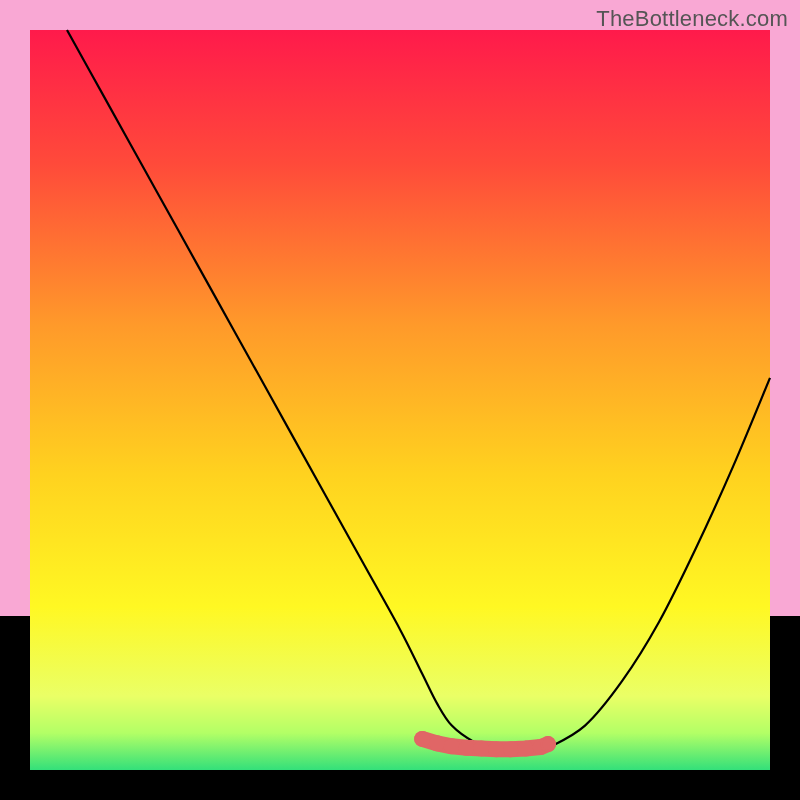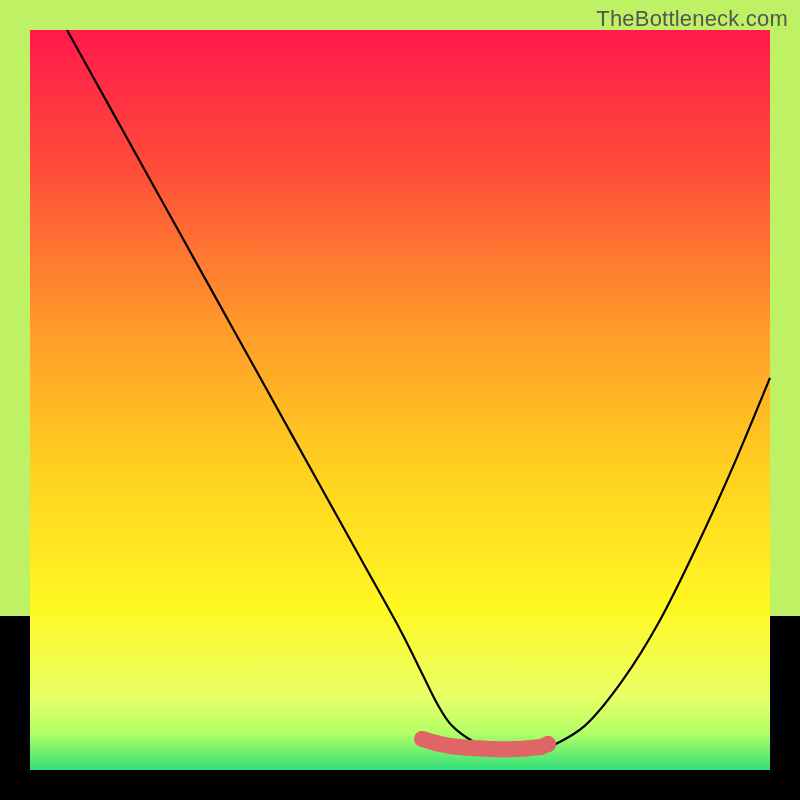--- a/index.html
+++ b/index.html
@@ -8,21 +8,21 @@
     width: 800px;
     height: 800px;
     overflow: hidden;
     background: #000;
     font-family: Arial, Helvetica, sans-serif;
   }
   .stage {
     position: relative;
     width: 800px;
     height: 616px;
-    background: #bef264;
+    background: #f9a8d4;
     text-align: center;
   }
   .plot-inner {
     position: absolute;
     left: 30px;
     top: 30px;
     width: 740px;
     height: 740px;
   }
   .gradient-bg {

